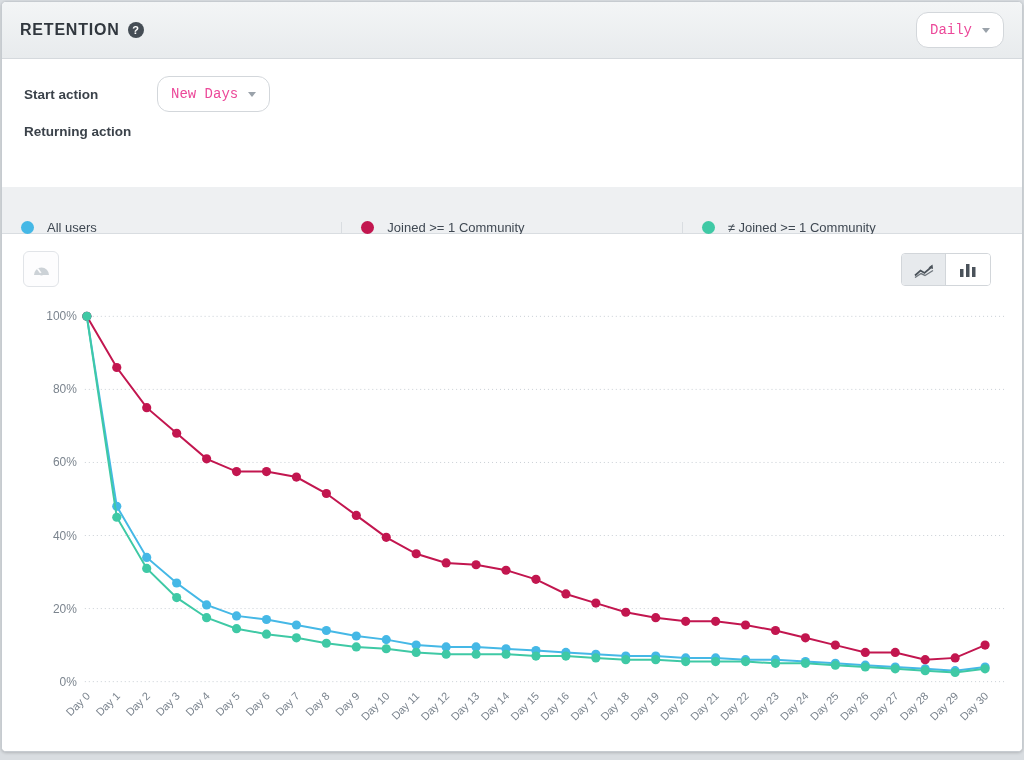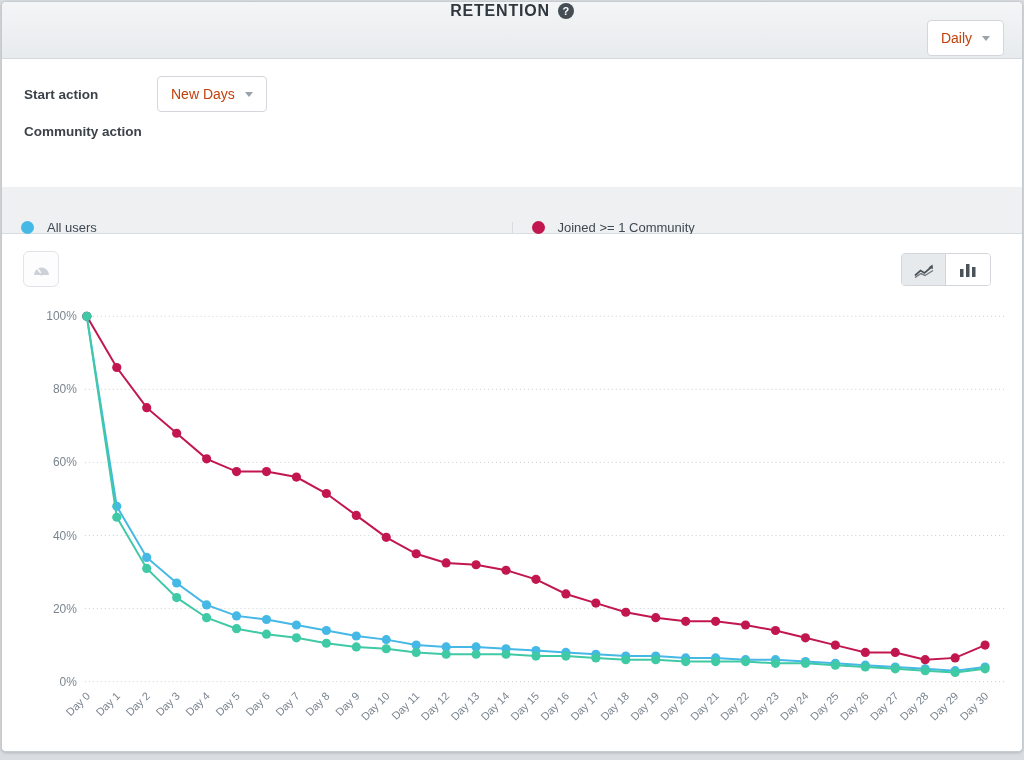--- a/index.html
+++ b/index.html
@@ -13,36 +13,35 @@
   .window {
     position:absolute; left:1px; top:1px; width:1022px; height:751px;
     background:#ffffff; border:1px solid #c6cbd0; border-radius:5px;
     overflow:hidden; box-shadow:0 1px 3px rgba(0,0,0,.18);
   }
   
   .topbar {
     height:57px; display:flex; align-items:center; padding:0 18px;
     background:linear-gradient(180deg,#f3f5f6 0%,#e8ebed 100%);
     border-bottom:1px solid #d5d9dd;
-    flex-direction:column;
   }
   .title-wrap { display:flex; align-items:center; gap:8px; }
   .page-title {
     font-size:16px; font-weight:bold; letter-spacing:.8px; color:#31373e;
   }
   .help-badge {
     width:16px; height:16px; border-radius:50%; background:#454d55; color:#fff;
     font-size:11px; font-weight:bold; display:flex; align-items:center; justify-content:center;
     line-height:1;
   }
   .topbar-controls { margin-left:auto; display:flex; gap:10px; }
   .dd-btn {
     display:flex; align-items:center; gap:10px; height:36px;
-    background:#fff; border:1px solid #d3d7db; border-radius:4px;
-    padding:0 13px; font-family:Liberation Sans, sans-serif; font-size:14px; color:#c2410c; cursor:pointer;
+    background:#fff; border:1px solid #d3d7db; border-radius:12px;
+    padding:0 13px; font-family:Liberation Mono, monospace; font-size:14px; color:#ec4899; cursor:pointer;
   }
   .chev {
     width:0; height:0; border-left:4px solid transparent; border-right:4px solid transparent;
     border-top:5px solid #9aa2aa; display:inline-block;
   }
   
   .filters { background:#fff; padding:17px 0 12px 22px; height:128px; }
   .filter-row { display:flex; align-items:center; margin-bottom:12px; }
   .filter-label { width:133px; font-size:13.5px; font-weight:bold; color:#3b424a; }
   
@@ -95,32 +94,36 @@
 
   <div class="filters">
     <div class="filter-row">
       <span class="filter-label">Start action</span>
       <button class="dd-btn">
         <span>New Days</span>
         <span class="chev"></span>
       </button>
     </div>
     <div class="filter-row">
-      <span class="filter-label">Community action</span>
+      <span class="filter-label">Returning action</span>
     </div>
   </div>
 
   <div class="legend">
     <div class="legend-cell">
       <span class="legend-dot" style="background: rgb(69, 184, 230);"></span>
       <span class="legend-label">All users</span>
     </div>
     <div class="legend-cell">
       <span class="legend-dot" style="background: rgb(194, 22, 79);"></span>
       <span class="legend-label">Joined &gt;= 1 Community</span>
+    </div>
+    <div class="legend-cell">
+      <span class="legend-dot" style="background: rgb(63, 201, 165);"></span>
+      <span class="legend-label">≠ Joined &gt;= 1 Community</span>
     </div>
   </div>
 
   <div class="chart-area">
     <svg id="chart-svg" viewBox="0 0 1022 519">
         <line x1="83" y1="448" x2="1004" y2="448" class="grid-line"></line>
         <text x="75" y="452" text-anchor="end" class="ylab">0%</text>
         <line x1="83" y1="374.8" x2="1004" y2="374.8" class="grid-line"></line>
         <text x="75" y="378.8" text-anchor="end" class="ylab">20%</text>
         <line x1="83" y1="301.6" x2="1004" y2="301.6" class="grid-line"></line>

